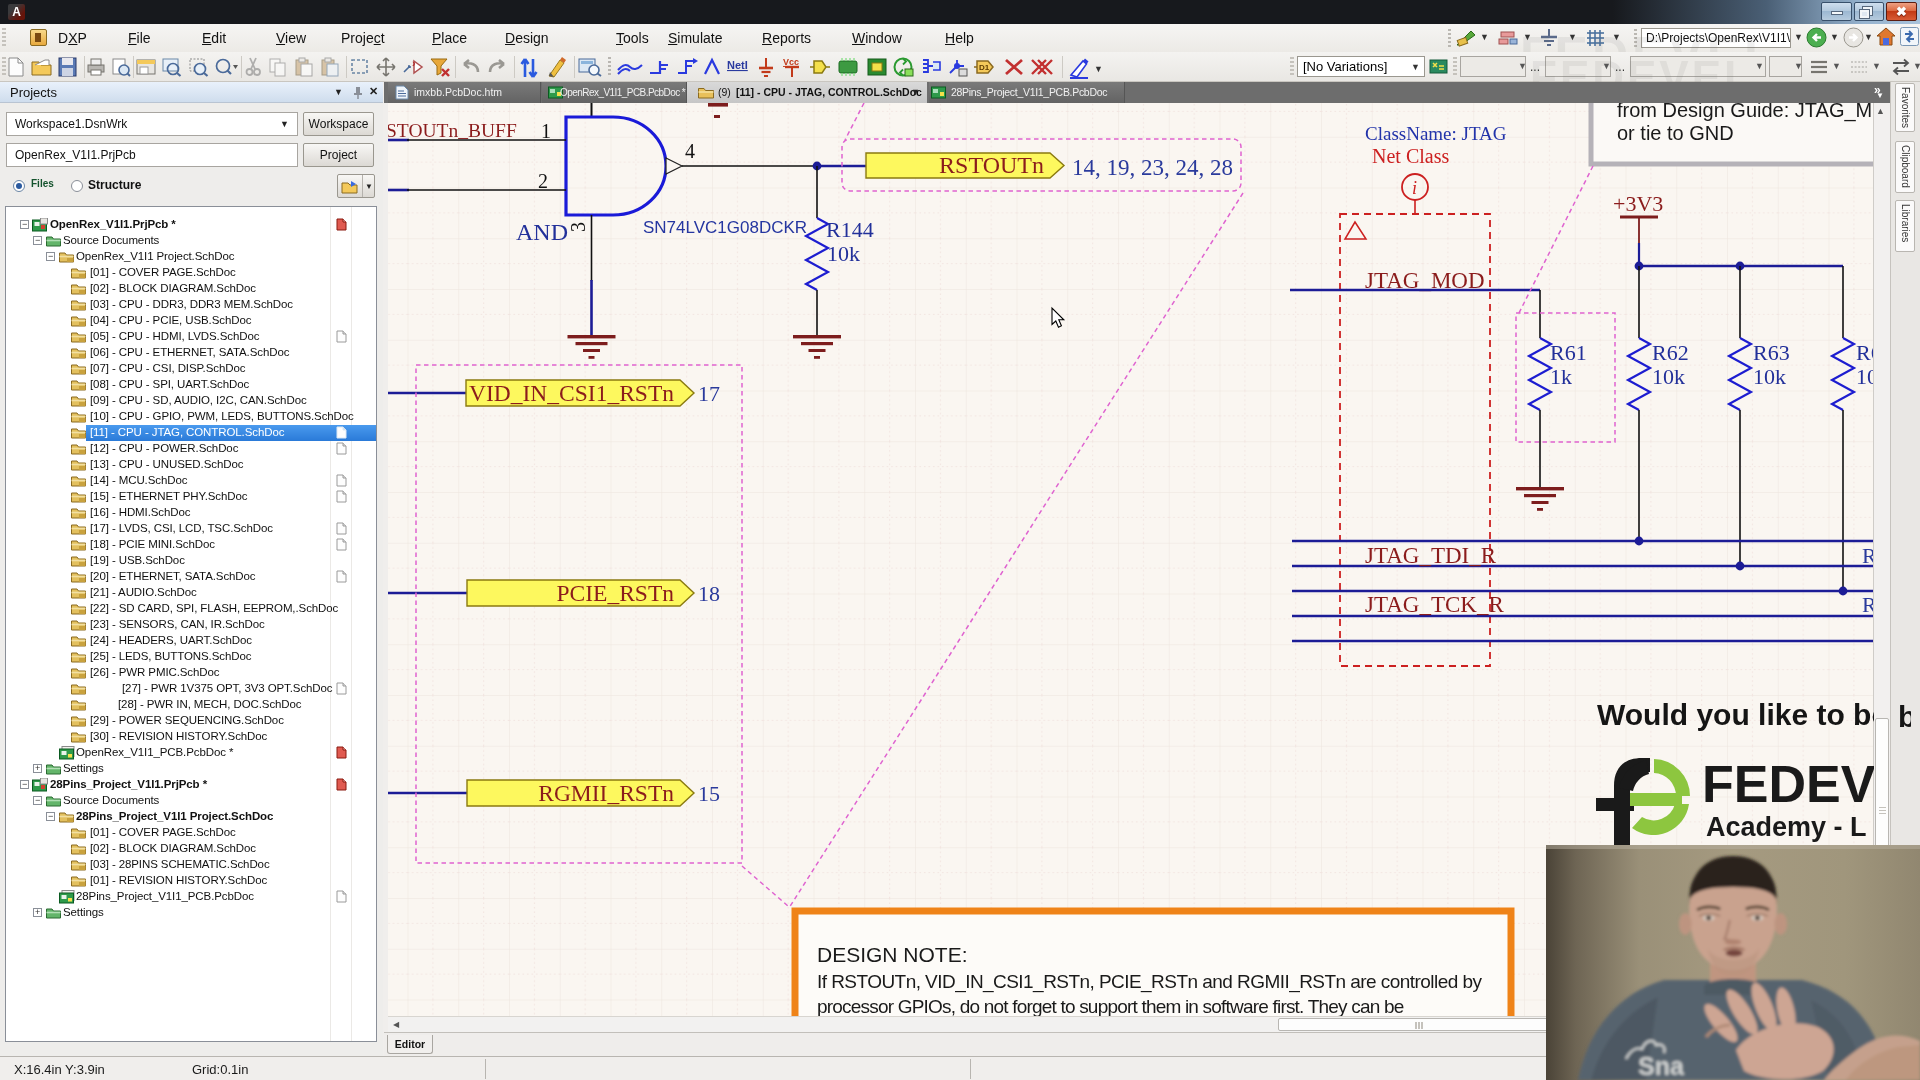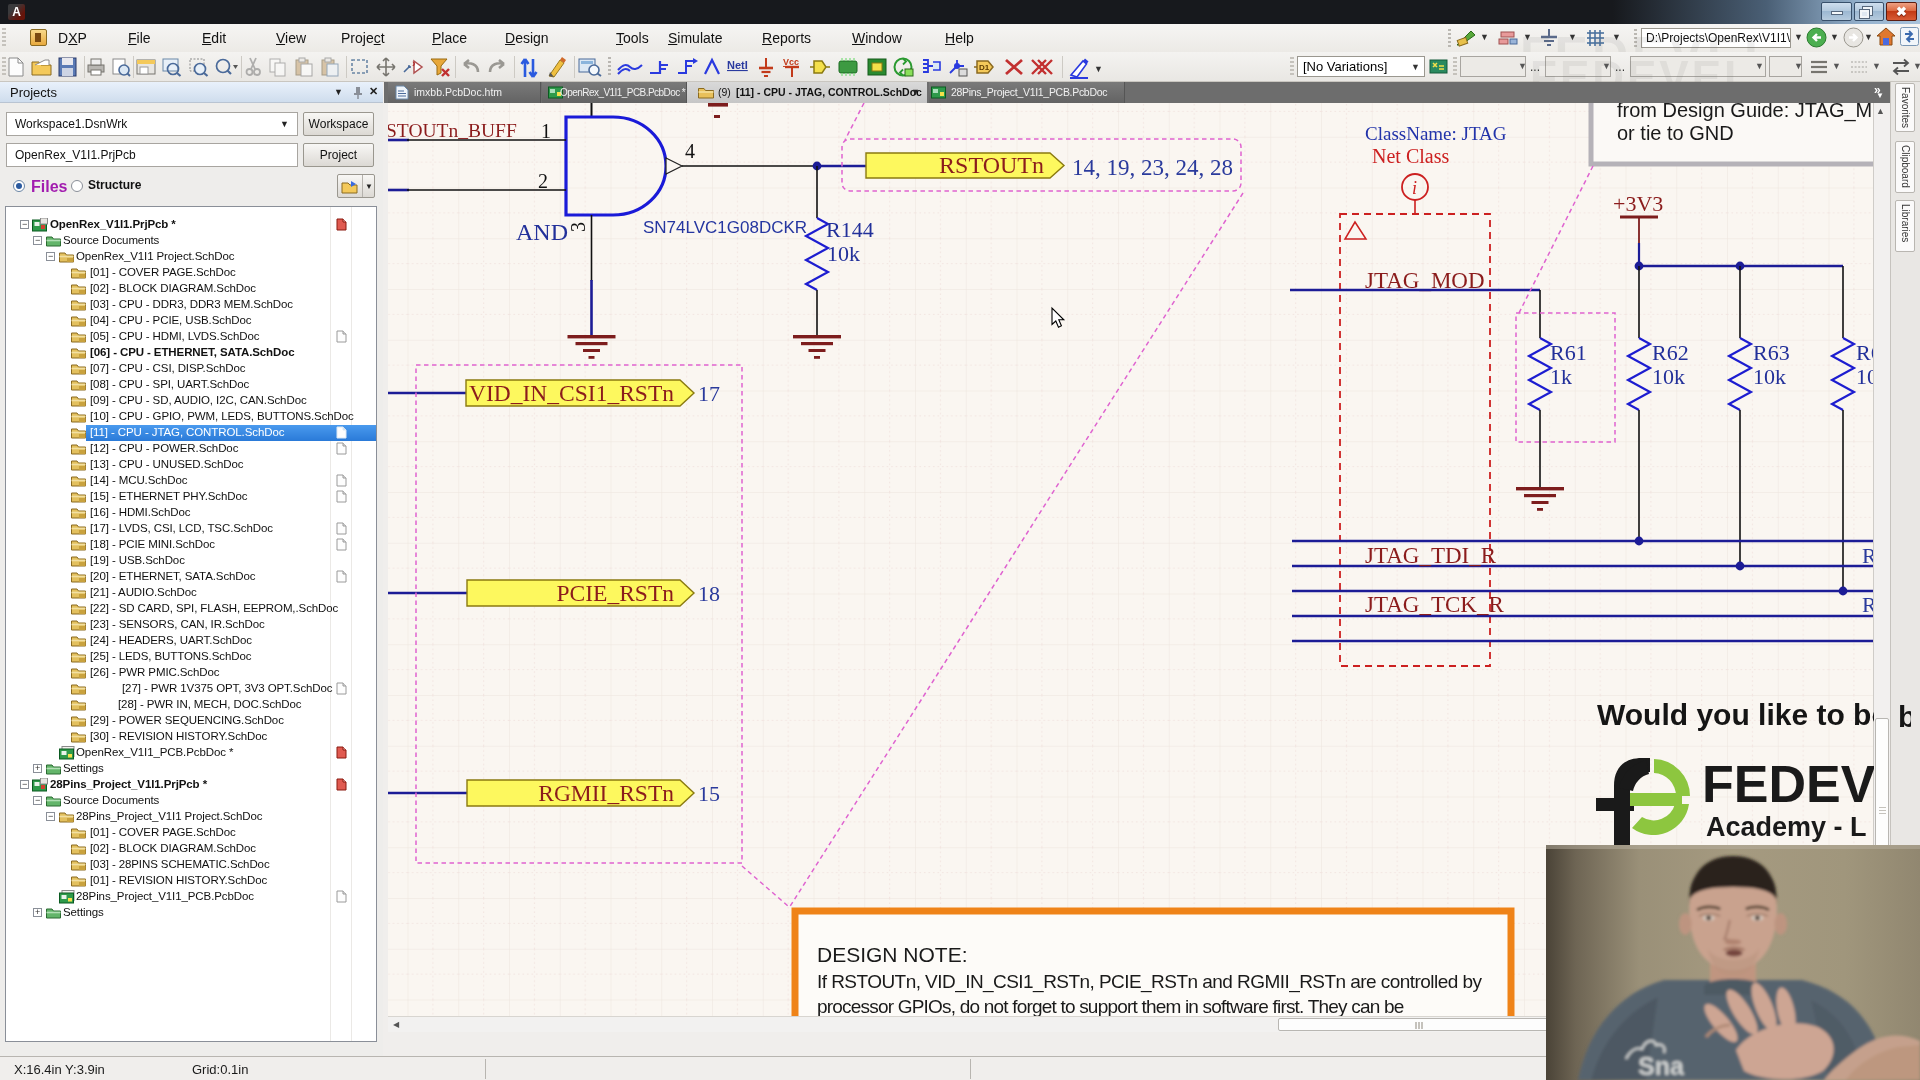--- a/index.html
+++ b/index.html
@@ -412,21 +412,21 @@
         </svg>
     <span style="position:absolute;left:369px;top:3px;font-size:11px;color:#222;font-weight:bold;">✕</span>
   </div>
   <span class="tbox" style="left:6px;top:30px;width:292px;height:24px;line-height:22px;padding-left:8px;">Workspace1.DsnWrk<span style="position:absolute;right:8px;top:0px;font-size:9px;color:#222;">▼</span></span>
   <span class="btn" style="left:303px;top:30px;width:71px;height:24px;line-height:22px;">Workspace</span>
   <span class="tbox" style="left:6px;top:61px;width:292px;height:24px;line-height:22px;padding-left:8px;">OpenRex_V1I1.PrjPcb</span>
   <span class="btn" style="left:303px;top:61px;width:71px;height:24px;line-height:22px;">Project</span>
   <span class="abs" style="left:13px;top:98px;width:12px;height:12px;border-radius:50%;border:1px solid #6a86a5;background:#fff;">
         <span class="abs" style="left:2px;top:2px;width:6px;height:6px;border-radius:50%;background:#2a5a9f;"></span>
       </span>
-  <span class="abs" style="left:31px;top:96px;font-size:16px;font-weight:bold;color:#a21caf;">Files</span>
+  <span class="abs" style="left:31px;top:96px;font-size:10px;font-weight:bold;color:#14532d;">Files</span>
   <span class="abs" style="left:71px;top:98px;width:12px;height:12px;border-radius:50%;border:1px solid #8a8f98;background:#fff;"></span>
   <span class="abs" style="left:88px;top:96px;font-size:12px;font-weight:bold;color:#111;">Structure</span>
   <span class="btn" style="left:337px;top:92px;width:38px;height:24px;">
     <svg class="abs" style="left:3px;top:4px;" width="18" height="16">
           <path d="M1,14 L1,4 L7,4 L9,6 L16,6 L16,14 Z" fill="#f4c95a" stroke="#8a6a20"></path>
           <path d="M10,2 l5,3 l-5,3 z" fill="#3a6adf"></path>
         </svg>
     <span class="abs" style="left:24px;top:0;width:1px;height:22px;background:#b5b2ad;"></span>
     <span class="abs" style="left:27px;top:7px;font-size:8px;color:#222;">▼</span>
   </span>
@@ -490,21 +490,21 @@
         <span class="abs" style="left:84px;top:123px;font-weight:normal;color:#111;">[05] - CPU - HDMI, LVDS.SchDoc</span>
         <svg class="abs" style="left:330px;top:123px;" width="11" height="13">
           <path d="M1,1 L7,1 L10,4 L10,12 L1,12 Z" fill="#fdfdfd" stroke="#9a9a9a"></path>
           <path d="M7,1 L7,4 L10,4" fill="#e0e0e0" stroke="#9a9a9a"></path>
         </svg>
 <svg class="abs" style="left:65px;top:140px;" width="15" height="12">
           <path d="M0.5,11 L0.5,2 L6,2 L7.5,4 L14.5,4 L14.5,11 Z" fill="#e3c05e" stroke="#8a6a20"></path>
           <path d="M0.5,5.5 L14.5,5.5" stroke="#f2dfa2" stroke-width="1.6"></path>
           <rect x="8" y="7" width="6.5" height="4" fill="#c9a23e"></rect>
         </svg>
-        <span class="abs" style="left:84px;top:139px;font-weight:bold;color:#111;">[06] - CPU - ETHERNET, SATA.SchDoc</span>
+        <span class="abs" style="left:84px;top:139px;font-weight:normal;color:#111;">[06] - CPU - ETHERNET, SATA.SchDoc</span>
 <svg class="abs" style="left:65px;top:156px;" width="15" height="12">
           <path d="M0.5,11 L0.5,2 L6,2 L7.5,4 L14.5,4 L14.5,11 Z" fill="#e3c05e" stroke="#8a6a20"></path>
           <path d="M0.5,5.5 L14.5,5.5" stroke="#f2dfa2" stroke-width="1.6"></path>
           <rect x="8" y="7" width="6.5" height="4" fill="#c9a23e"></rect>
         </svg>
         <span class="abs" style="left:84px;top:155px;font-weight:normal;color:#111;">[07] - CPU - CSI, DISP.SchDoc</span>
 <svg class="abs" style="left:65px;top:172px;" width="15" height="12">
           <path d="M0.5,11 L0.5,2 L6,2 L7.5,4 L14.5,4 L14.5,11 Z" fill="#e3c05e" stroke="#8a6a20"></path>
           <path d="M0.5,5.5 L14.5,5.5" stroke="#f2dfa2" stroke-width="1.6"></path>
           <rect x="8" y="7" width="6.5" height="4" fill="#c9a23e"></rect>
@@ -709,21 +709,21 @@
           <path d="M0.5,11 L0.5,2 L6,2 L7.5,4 L14.5,4 L14.5,11 Z" fill="#63b56a" stroke="#2a6a30"></path>
           <path d="M0.5,5.5 L14.5,5.5" stroke="#b2dfb5" stroke-width="1.6"></path>
         </svg>
         <span class="abs" style="left:57px;top:587px;font-weight:normal;color:#111;">Source Documents</span>
 <span class="abs" style="left:40px;top:605px;width:9px;height:9px;border:1px solid #8a8f98;background:#fff;font-size:9px;line-height:7px;text-align:center;color:#333;">−</span>
         <svg class="abs" style="left:53px;top:604px;" width="15" height="12">
           <path d="M0.5,11 L0.5,2 L6,2 L7.5,4 L14.5,4 L14.5,11 Z" fill="#e3c05e" stroke="#8a6a20"></path>
           <path d="M0.5,5.5 L14.5,5.5" stroke="#f2dfa2" stroke-width="1.6"></path>
           <rect x="8" y="7" width="6.5" height="4" fill="#c9a23e"></rect>
         </svg>
-        <span class="abs" style="left:70px;top:603px;font-weight:normal;color:#111;">28Pins_Project_V1I1 Project.SchDoc</span>
+        <span class="abs" style="left:70px;top:603px;font-weight:bold;color:#111;">28Pins_Project_V1I1 Project.SchDoc</span>
 <svg class="abs" style="left:65px;top:620px;" width="15" height="12">
           <path d="M0.5,11 L0.5,2 L6,2 L7.5,4 L14.5,4 L14.5,11 Z" fill="#e3c05e" stroke="#8a6a20"></path>
           <path d="M0.5,5.5 L14.5,5.5" stroke="#f2dfa2" stroke-width="1.6"></path>
           <rect x="8" y="7" width="6.5" height="4" fill="#c9a23e"></rect>
         </svg>
         <span class="abs" style="left:84px;top:619px;font-weight:normal;color:#111;">[01] - COVER PAGE.SchDoc</span>
 <svg class="abs" style="left:65px;top:636px;" width="15" height="12">
           <path d="M0.5,11 L0.5,2 L6,2 L7.5,4 L14.5,4 L14.5,11 Z" fill="#e3c05e" stroke="#8a6a20"></path>
           <path d="M0.5,5.5 L14.5,5.5" stroke="#f2dfa2" stroke-width="1.6"></path>
           <rect x="8" y="7" width="6.5" height="4" fill="#c9a23e"></rect>
@@ -907,20 +907,23 @@
   <div class="vtab" style="top:1px;height:49px;">
         <span>Favorites</span>
       </div>
   <div class="vtab" style="top:59px;height:52px;">
         <span>Clipboard</span>
       </div>
   <div class="vtab" style="top:118px;height:52px;">
         <span>Libraries</span>
       </div>
 </div>
+<div id="edstrip">
+      <div id="edtab">Editor</div>
+    </div>
 
 <div class="abs" style="left:1546px;top:690px;width:328px;height:158px;overflow:hidden;z-index:30;">
   <span class="abs" style="left:51px;top:8px;font-size:30px;font-weight:bold;color:#151515;white-space:nowrap;">Would you like to be</span>
   <svg class="abs" style="left:40px;top:62px;" width="122" height="96" viewBox="0 0 122 96">
     <path d="M28,96 L28,34 C28,16 38,6 56,6 L64,6 L64,20 L58,20 C47,20 44,26 44,34 L44,96 Z" fill="#1a1a1a"></path>
     <rect x="10" y="46" width="38" height="13" fill="#1a1a1a"></rect>
     <path d="M60,8 A36,36 0 0 0 33,36 L47,39 A22,22 0 0 1 63,22 Z" fill="#1a1a1a"></path>
     <path d="M68,7 A37,37 0 0 1 104,44 L90,44 A23,23 0 0 0 68,21 Z" fill="#8dc63f"></path>
     <path d="M103,52 A36,36 0 0 1 46,76 L56,65 A22,22 0 0 0 89,52 Z" fill="#8dc63f"></path>
     <rect x="44" y="41" width="52" height="13" fill="#8dc63f"></rect>

